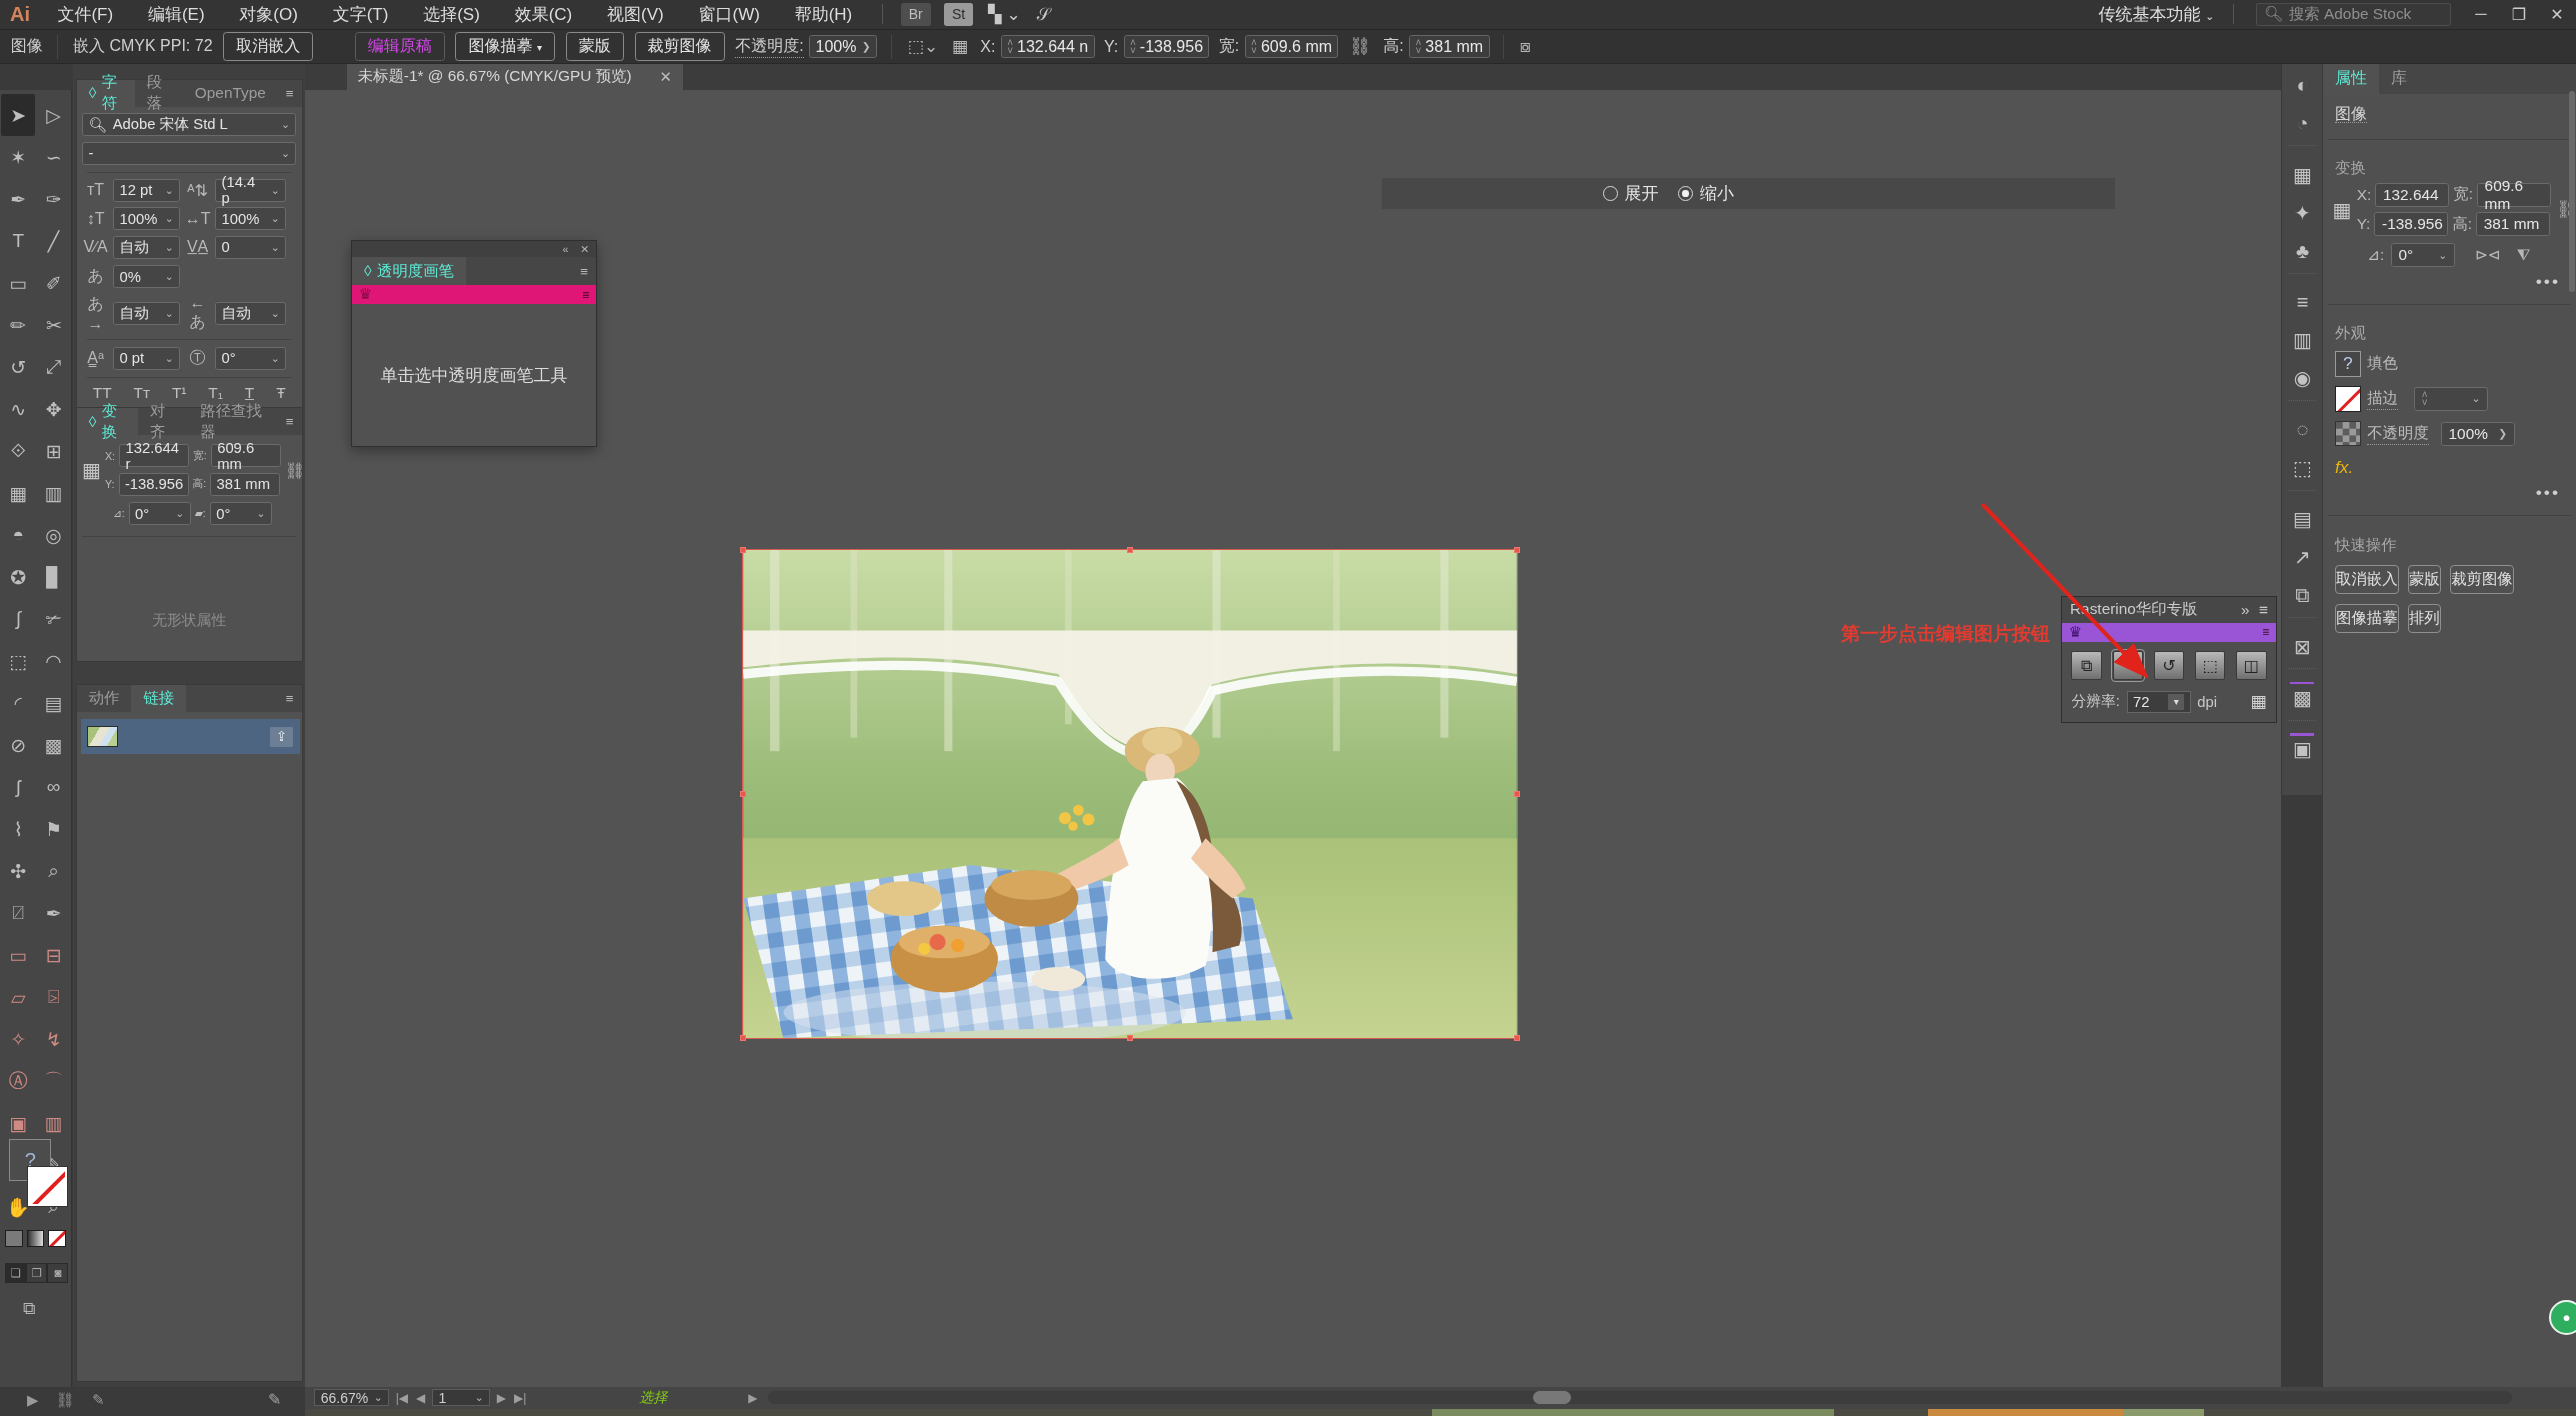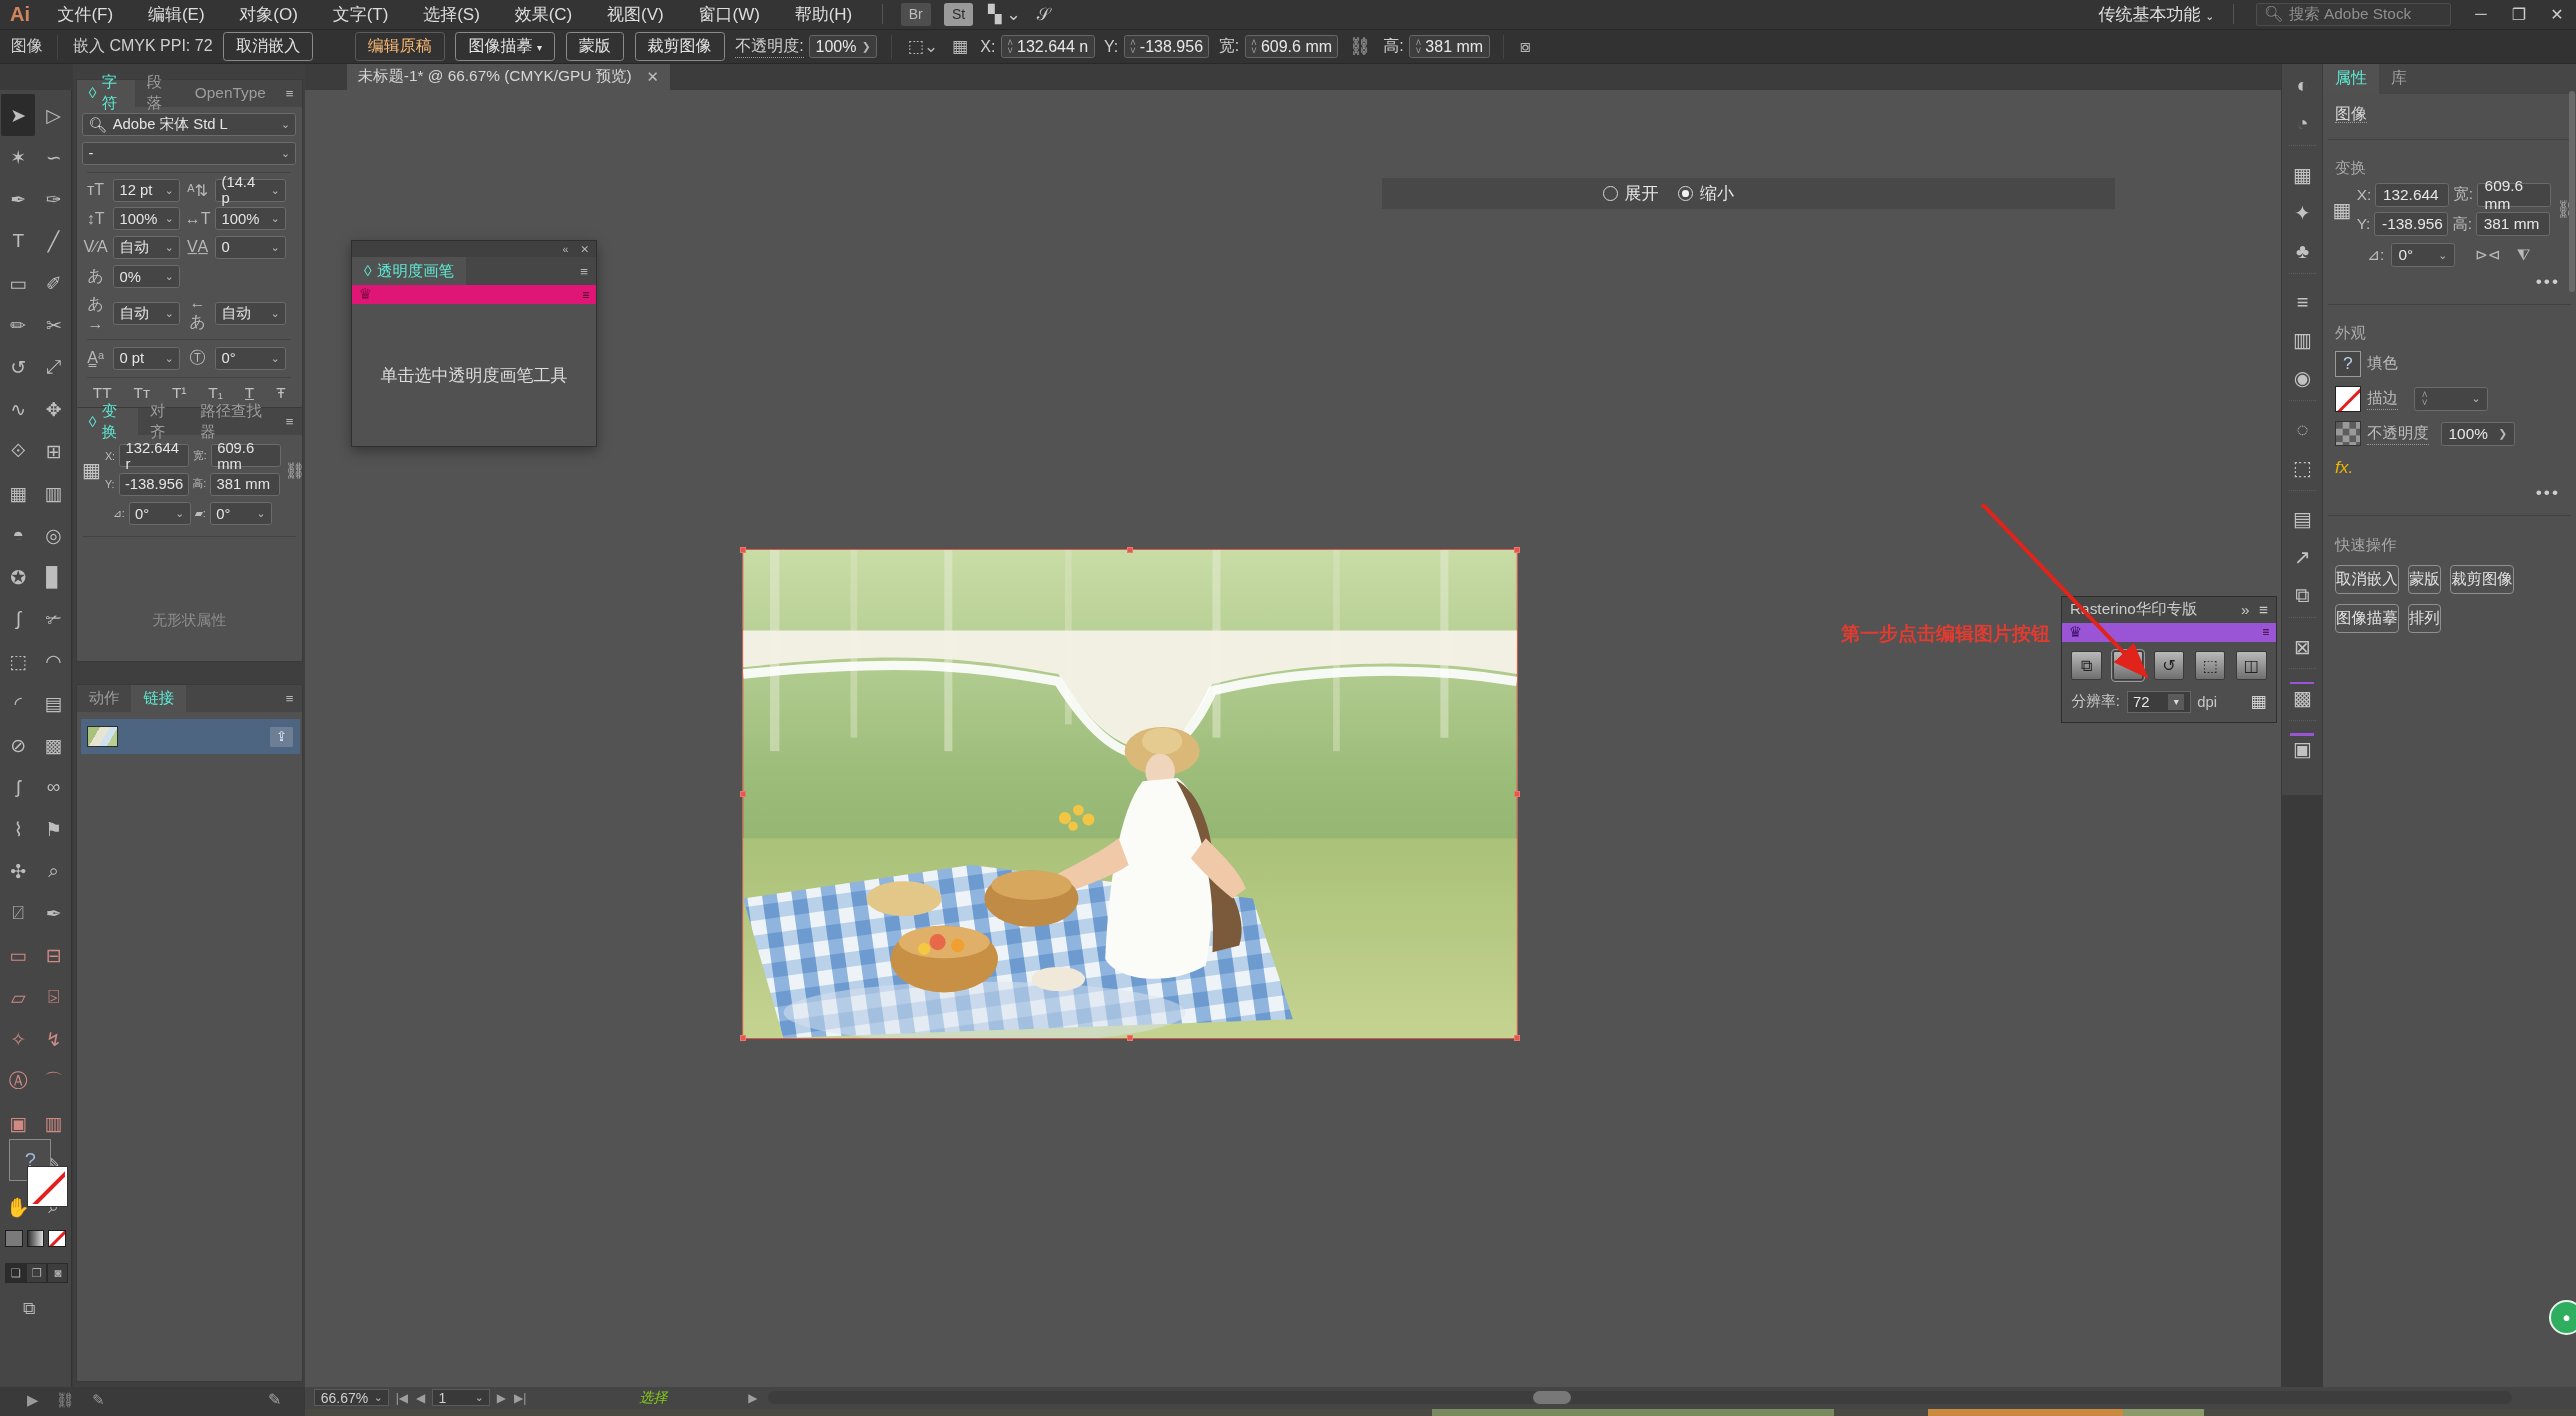--- a/index.html
+++ b/index.html
@@ -23,32 +23,32 @@
     display:flex; align-items:center; color:#8f8f8f; font-size:15.4px; padding:0 6.7px; margin:0 10.7px; }
   .winbtn { width:38px; height:29.5px; display:flex; align-items:center; justify-content:center;
     color:#cccccc; font-size:16px; }
 
   
   #controlbar { position:absolute; left:0; top:30px; width:2576px; height:34px; background:#323232;
     display:flex; align-items:center; font-size:16px; border-bottom:0.7px solid #282828; }
   .cb-sep { width:0.7px; height:24px; background:#454545; margin:0 9.4px; }
   .cb-btn { border:0.7px solid #8a8a8a; border-radius:3.4px; color:#e3e3e3; padding:3.4px 12px;
     margin:0 5.4px; font-size:16px; white-space:nowrap; }
-  .cb-btn.disabled { color:#fdba74; border-color:#5c5c5c;margin-left:36px; }
+  .cb-btn.disabled { color:#d946ef; border-color:#5c5c5c;margin-left:36px; }
   .cb-label { color:#cfcfcf; margin:0 5.4px; white-space:nowrap; }
   .cb-label.dotted { border-bottom:0.7px dotted #9a9a9a; }
   .cb-field { background:#3d3d3d; border:0.7px solid #666; border-radius:2.7px; height:23px;
     display:flex; align-items:center; padding:0 5.4px; color:#e8e8e8; margin-right:4px; min-width:60px; }
   .spin { color:#9a9a9a; font-size:10px; line-height:7.4px; margin-right:4px; display:inline-block; }
   .cb-ico { color:#b5b5b5; font-size:17.4px; margin:0 6.7px; }
 
   
   #tabbar { position:absolute; left:305px; top:64px; width:2271px; height:25.5px; background:#3c3c3c; }
   #doc-tab { position:absolute; left:42px; top:0; height:25.5px; background:#535353; color:#d6d6d6;
-    font-size:15.4px; display:flex; align-items:center; padding:0 10.7px; gap:15px; }
+    font-size:15.4px; display:flex; align-items:center; padding:0 10.7px; gap:28px; }
   #doc-tab .close { color:#bcbcbc; font-size:14.8px; }
 
   
   #toolbar { position:absolute; left:0; top:90px; width:72px; height:1297px; background:#464646;
     border-right:0.7px solid #333; }
   #tool-grid { display:flex; flex-wrap:wrap; padding-top:4px; }
   .tool { width:34px; height:42px; display:flex; align-items:center; justify-content:center;
     color:#bdbdbd; font-size:19px; margin-left:1.3px; }
   .tool.active { background:#2b2b2b; border-radius:2px; }
   .tool.red { color:#cf8a84; }

